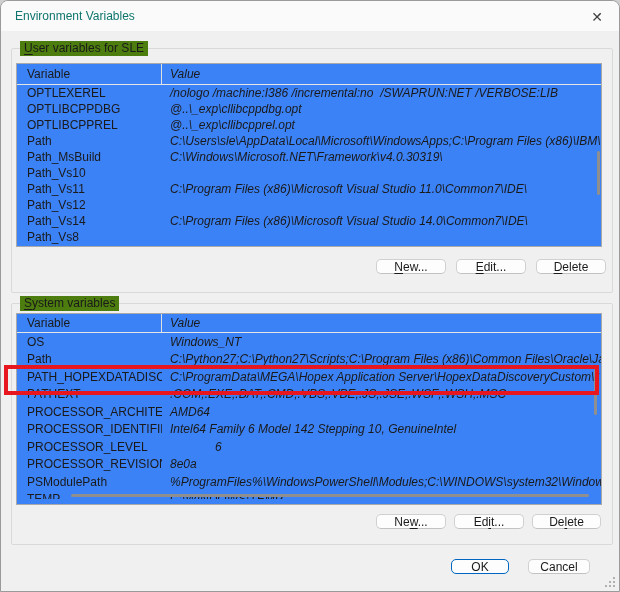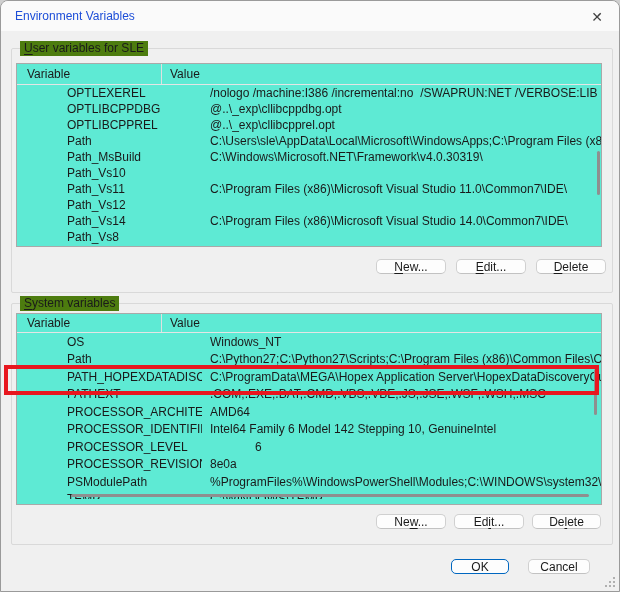--- a/index.html
+++ b/index.html
@@ -3,33 +3,33 @@
 <meta charset="utf-8">
 <style>
   html,body{margin:0;padding:0;background:#cfcfcf;}
   *{box-sizing:border-box;}
   .dialog{
     position:relative;width:620px;height:592px;background:#f0f0f0;
     border:1px solid #9a9a9a;border-radius:8px 8px 0 0;overflow:hidden;
     font-family:"Liberation Sans","DejaVu Sans",sans-serif;font-size:12px;color:#1a1a1a;
   }
   .titlebar{position:absolute;left:0;top:0;width:100%;height:30px;background:#fafafa;}
-  .title{position:absolute;left:14px;top:0;line-height:30px;font-size:12px;color:#1d4ed8;}
+  .title{position:absolute;left:14px;top:0;line-height:30px;font-size:12px;color:#0f766e;}
   .close-btn{position:absolute;right:12px;top:6px;width:20px;height:20px;display:flex;align-items:center;justify-content:center;font-size:14px;color:#404040;}
   .groupbox{position:absolute;left:10px;width:602px;border:1px solid #d9d9d9;border-radius:2px;}
   .grouplabel{position:absolute;left:8px;top:-8px;background:#4d7c0f;padding:0 4px;line-height:15px;}
   .mn{text-decoration:underline;text-underline-offset:2px;}
-  .table{position:absolute;background:#5eead4;border:1px solid #a9a9a9;}
+  .table{position:absolute;background:#3b82f6;border:1px solid #a9a9a9;}
   .thead{display:flex;border-bottom:1px solid #e5e5e5;}
   .th{display:flex;align-items:center;color:#1a1a1a;}
   .var{width:145px;padding-left:10px;flex:0 0 145px;}
-  .val{flex:1;padding-left:8px;overflow:hidden;white-space:pre;}
+  .val{flex:1;padding-left:8px;overflow:hidden;white-space:pre;font-style:italic;}
   .th.var{border-right:1px solid #e0e0e0;}
   .tbody{overflow:hidden;}
-  .tr{display:flex;align-items:center;margin-left:40px;}
+  .tr{display:flex;align-items:center;}
   .td{overflow:hidden;white-space:pre;}
   .btn{
     position:absolute;height:15px;background:#fdfdfd;border:1px solid #d0d0d0;border-bottom-color:#c2c2c2;
     border-radius:5px;display:flex;align-items:center;justify-content:center;font-size:12px;color:#1a1a1a;
   }
   .btn.default{border:1.5px solid #0067c0;}
   .vthumb{position:absolute;width:3px;background:#8f8f8f;border-radius:2px;}
   .hthumb{position:absolute;height:3px;background:#8f8f8f;border-radius:2px;}
   .red-box{position:absolute;border:4px solid #e8171f;background:transparent;z-index:10;}
   .grip{position:absolute;right:2px;bottom:2px;}

